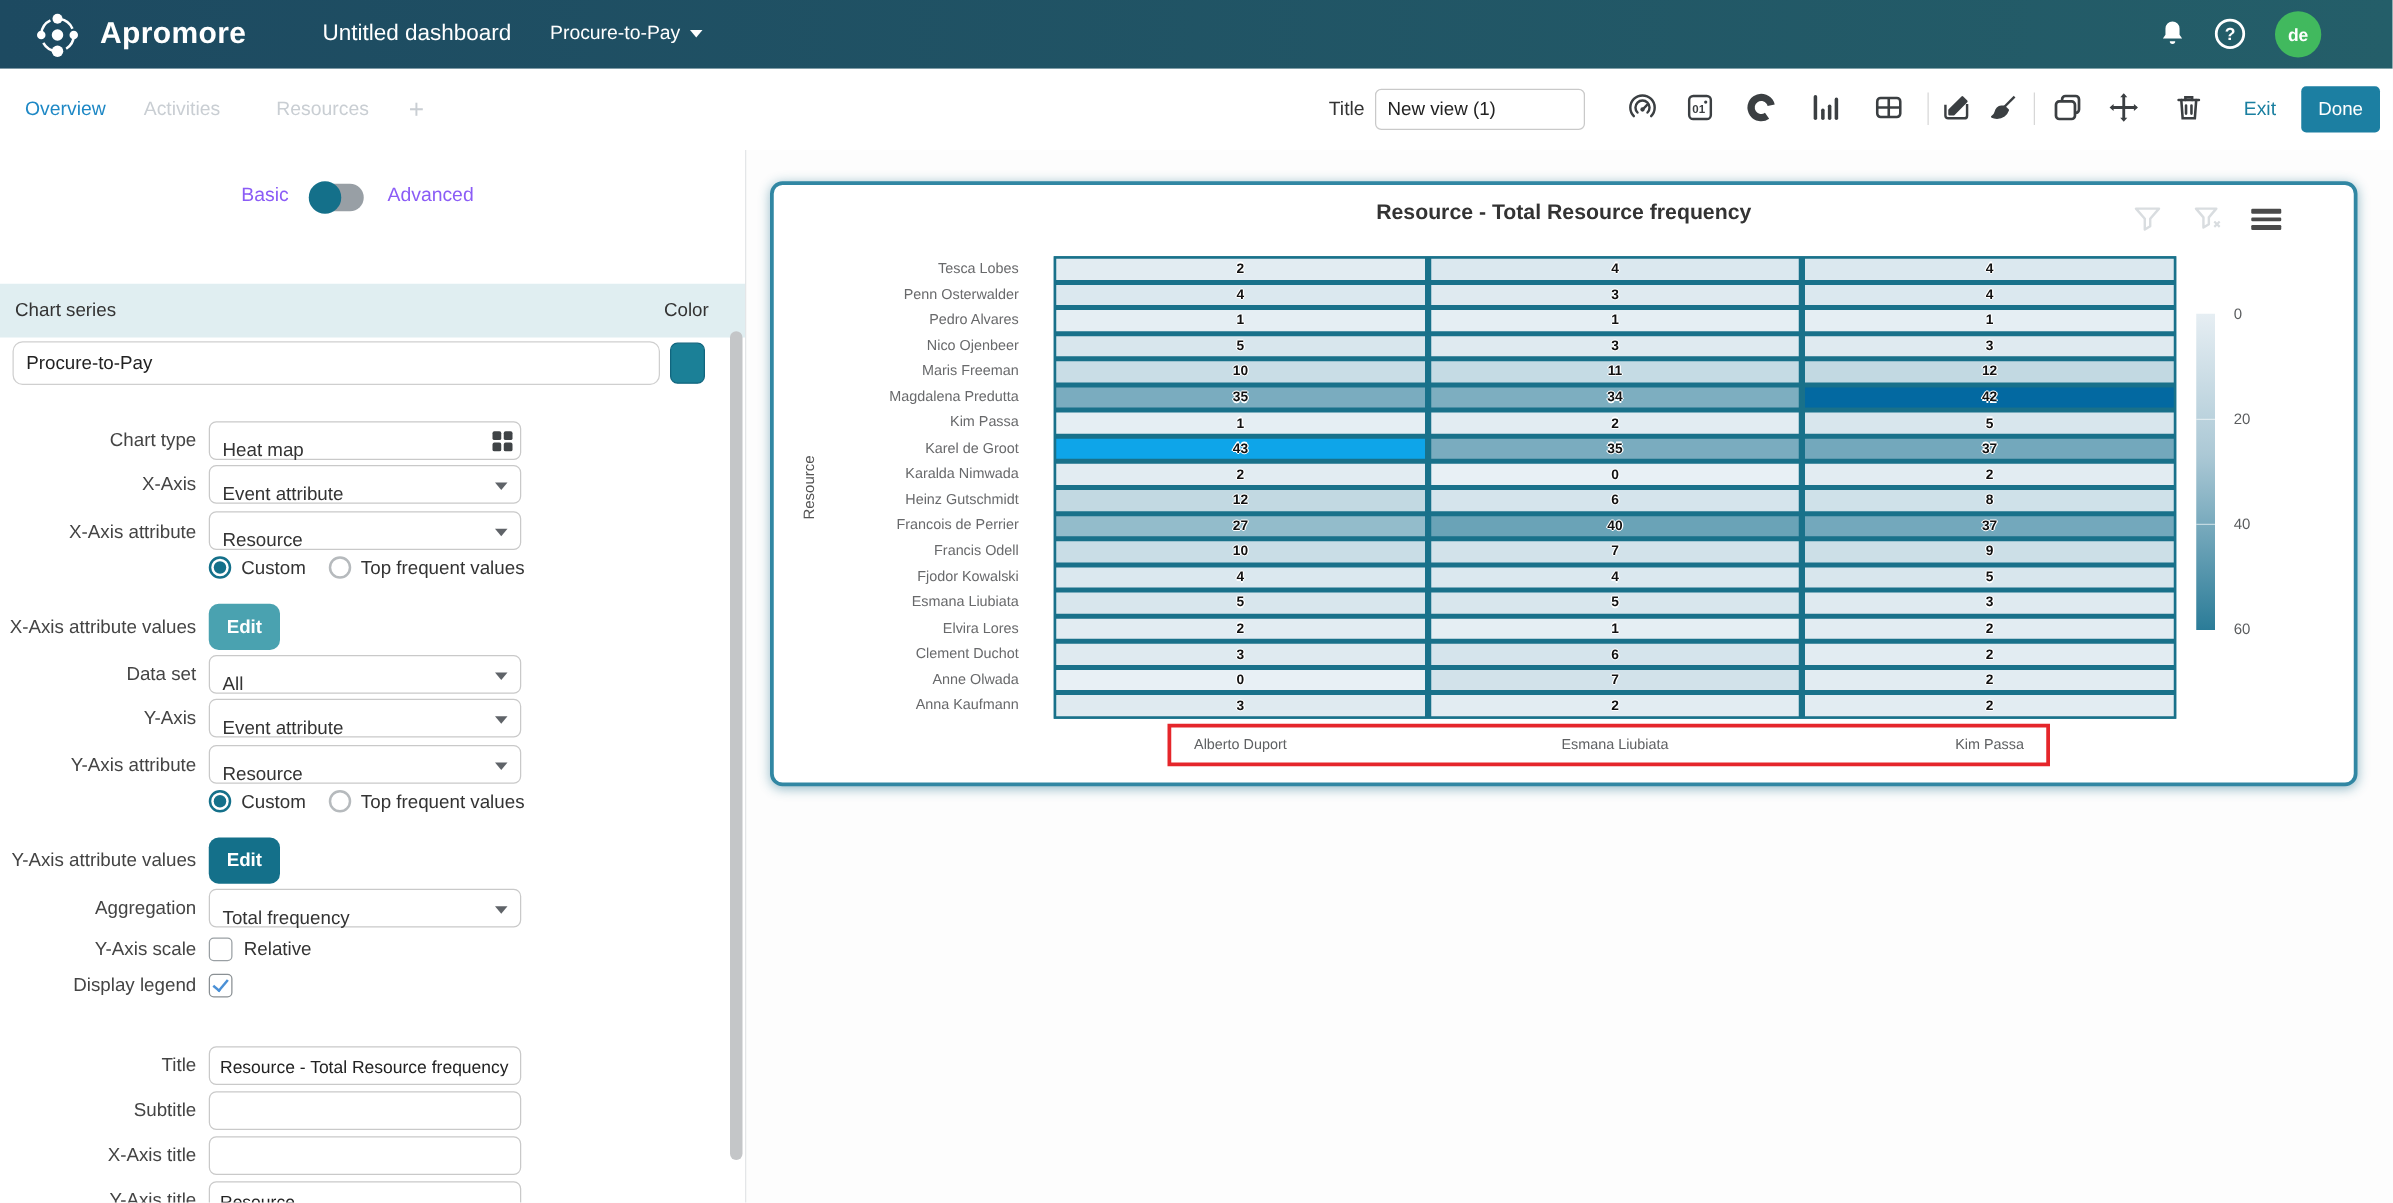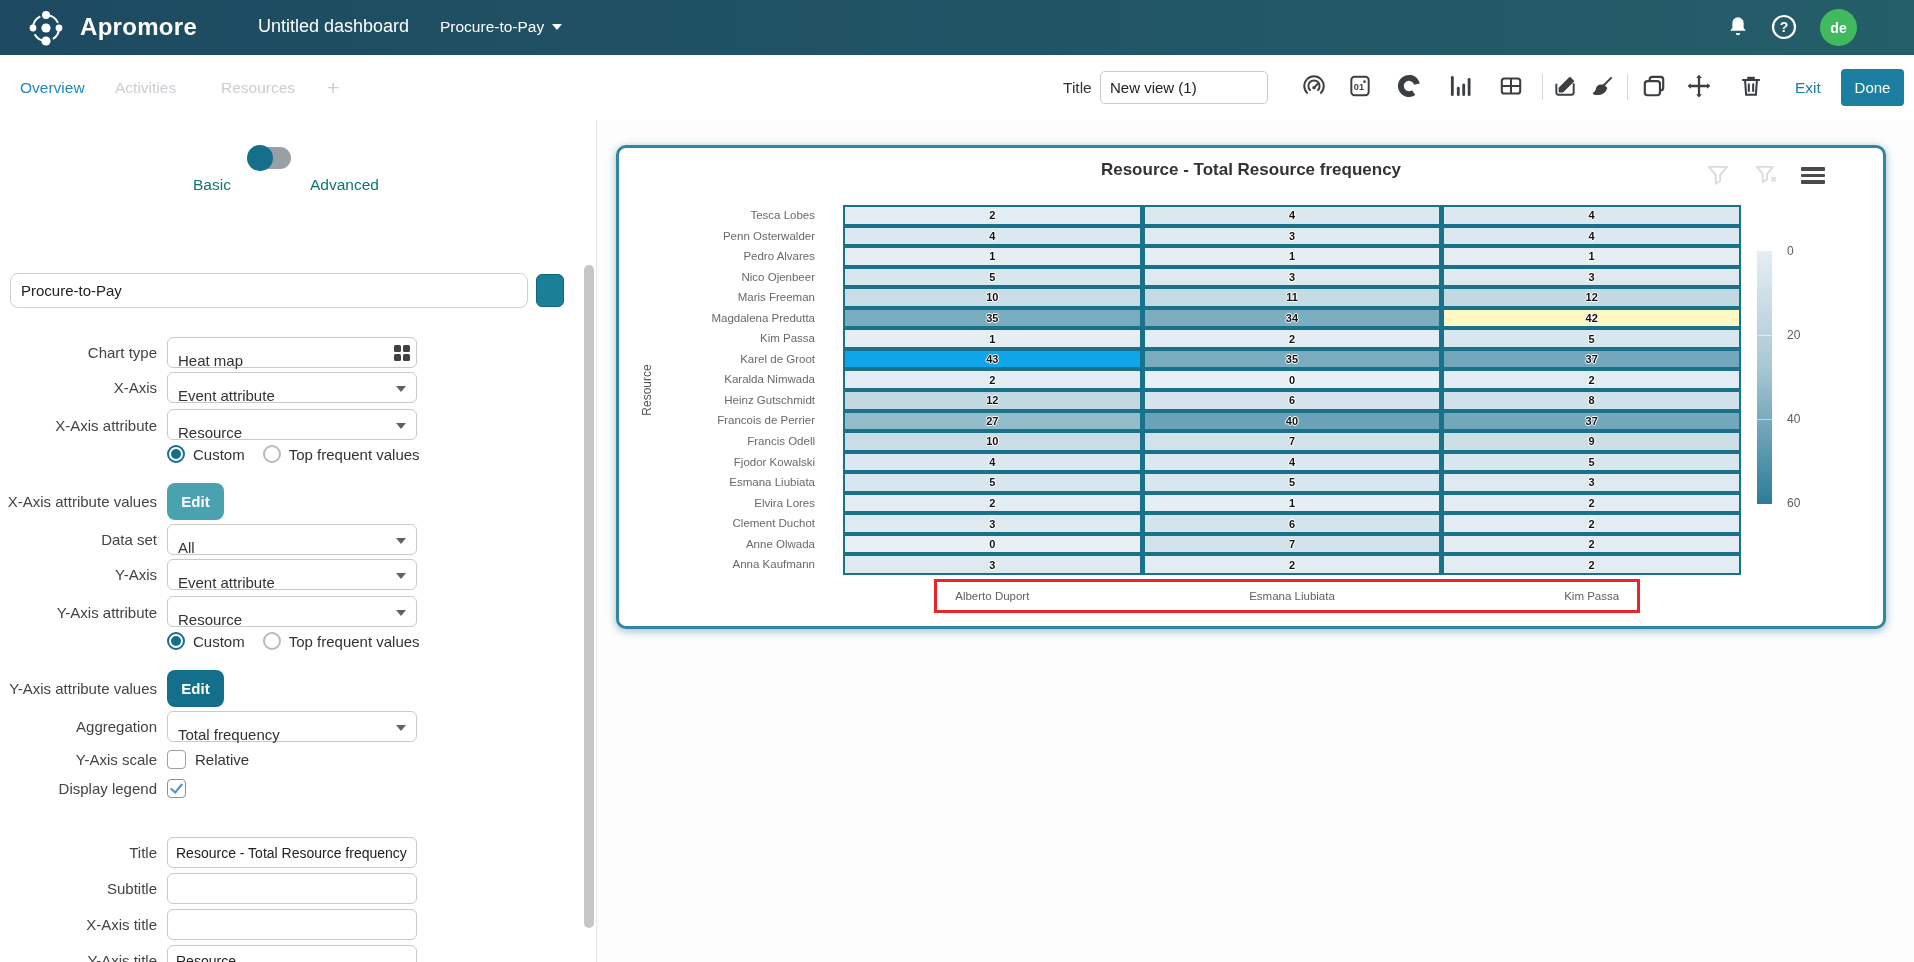--- a/index.html
+++ b/index.html
@@ -28,21 +28,21 @@
   .tbicon svg { width:26px; height:26px; }
   .vsep { position:absolute; top:19px; width:1px; height:26px; background:#d7d7d7; }
   .exit { position:absolute; left:1795px; top:0; height:65px; line-height:65px; font-size:15.5px; color:#1a7fa0; cursor:pointer; }
   .done { position:absolute; left:1841px; top:14px; width:63px; height:37px; background:var(--done); color:#fff;
     border:none; border-radius:4px; font-size:15px; font-family:inherit; cursor:pointer; }
 
   
   .sidebar { position:absolute; left:0; top:120px; width:597px; height:842px; background:#fff;
     border-right:1px solid #e4e6e8; overflow:hidden; }
   .sb-scroll-thumb { position:absolute; left:584px; top:145px; width:10px; height:663px; background:#c4c6c8; border-radius:5px; }
-  .mode-label { position:absolute; font-size:15.5px; color:#0f766e; top:28px;margin-top:28px; }
+  .mode-label { position:absolute; font-size:15.5px; color:#8b5cf6; top:28px; }
   .switch { position:absolute; left:249px; top:27px; width:42px; height:22px; background:#989fa5; border-radius:11px; cursor:pointer; }
   .switch .knob { position:absolute; left:-2px; top:-2px; width:26px; height:26px; border-radius:50%; background:var(--accent); }
   .section-hdr { position:absolute; left:0; top:66px; width:597px; height:41px; background:var(--accent); color:#fff;
     font-size:15.5px; font-weight:bold; line-height:41px; padding-left:12px; }
   .section-hdr .chev { position:absolute; right:18px; top:13px; width:12px; height:12px; }
   .series-row { position:absolute; left:0; top:107px; width:597px; height:43px; background:var(--lightrow);
     font-size:15px; color:#333; line-height:43px; }
   .series-row .cl { position:absolute; right:30px; }
   .series-input { position:absolute; left:10px; top:153px; width:518px; height:35px; border:1px solid #cfcfcf;
     border-radius:8px; font-size:15px; padding:0 10px; color:#222; font-family:inherit; }
@@ -218,20 +218,24 @@
 </div>
 
 <aside class="sidebar">
   <span class="mode-label" style="left:193px">Basic</span>
   <span class="switch">
       <span class="knob"></span>
     </span>
   <span class="mode-label" style="left:310px">Advanced</span>
 
 
+  <div class="series-row">
+    <span style="padding-left:12px">Chart series</span>
+    <span class="cl">Color</span>
+  </div>
   <input class="series-input" value="Procure-to-Pay" style="">
   <span class="swatch"></span>
 
   <div class="form">
     <div class="frow" style="top:217px">
       <span class="flabel">Chart type</span>
       <div class="control">
         <span>Heat map</span>
         <span class="gridicon">
             <i></i>
@@ -387,21 +391,21 @@
         <div class="hm-cell" style="background: rgb(229, 238, 243);">1</div>
         <div class="hm-cell" style="background: rgb(229, 238, 243);">1</div>
         <div class="hm-cell" style="background: rgb(216, 230, 237);">5</div>
         <div class="hm-cell" style="background: rgb(223, 234, 240);">3</div>
         <div class="hm-cell" style="background: rgb(223, 234, 240);">3</div>
         <div class="hm-cell" style="background: rgb(201, 221, 230);">10</div>
         <div class="hm-cell" style="background: rgb(197, 219, 228);">11</div>
         <div class="hm-cell" style="background: rgb(194, 217, 226);">12</div>
         <div class="hm-cell" style="background: rgb(122, 172, 191);">35</div>
         <div class="hm-cell" style="background: rgb(125, 174, 192);">34</div>
-        <div class="hm-cell" style="background: #fef9c3;">42</div>
+        <div class="hm-cell" style="background: #0369a1;">42</div>
         <div class="hm-cell" style="background: rgb(229, 238, 243);">1</div>
         <div class="hm-cell" style="background: rgb(226, 236, 242);">2</div>
         <div class="hm-cell" style="background: rgb(216, 230, 237);">5</div>
         <div class="hm-cell" style="background: #0ea5e9;">43</div>
         <div class="hm-cell" style="background: rgb(122, 172, 191);">35</div>
         <div class="hm-cell" style="background: rgb(115, 168, 188);">37</div>
         <div class="hm-cell" style="background: rgb(226, 236, 242);">2</div>
         <div class="hm-cell" style="background: rgb(232, 240, 245);">0</div>
         <div class="hm-cell" style="background: rgb(226, 236, 242);">2</div>
         <div class="hm-cell" style="background: rgb(194, 217, 226);">12</div>

